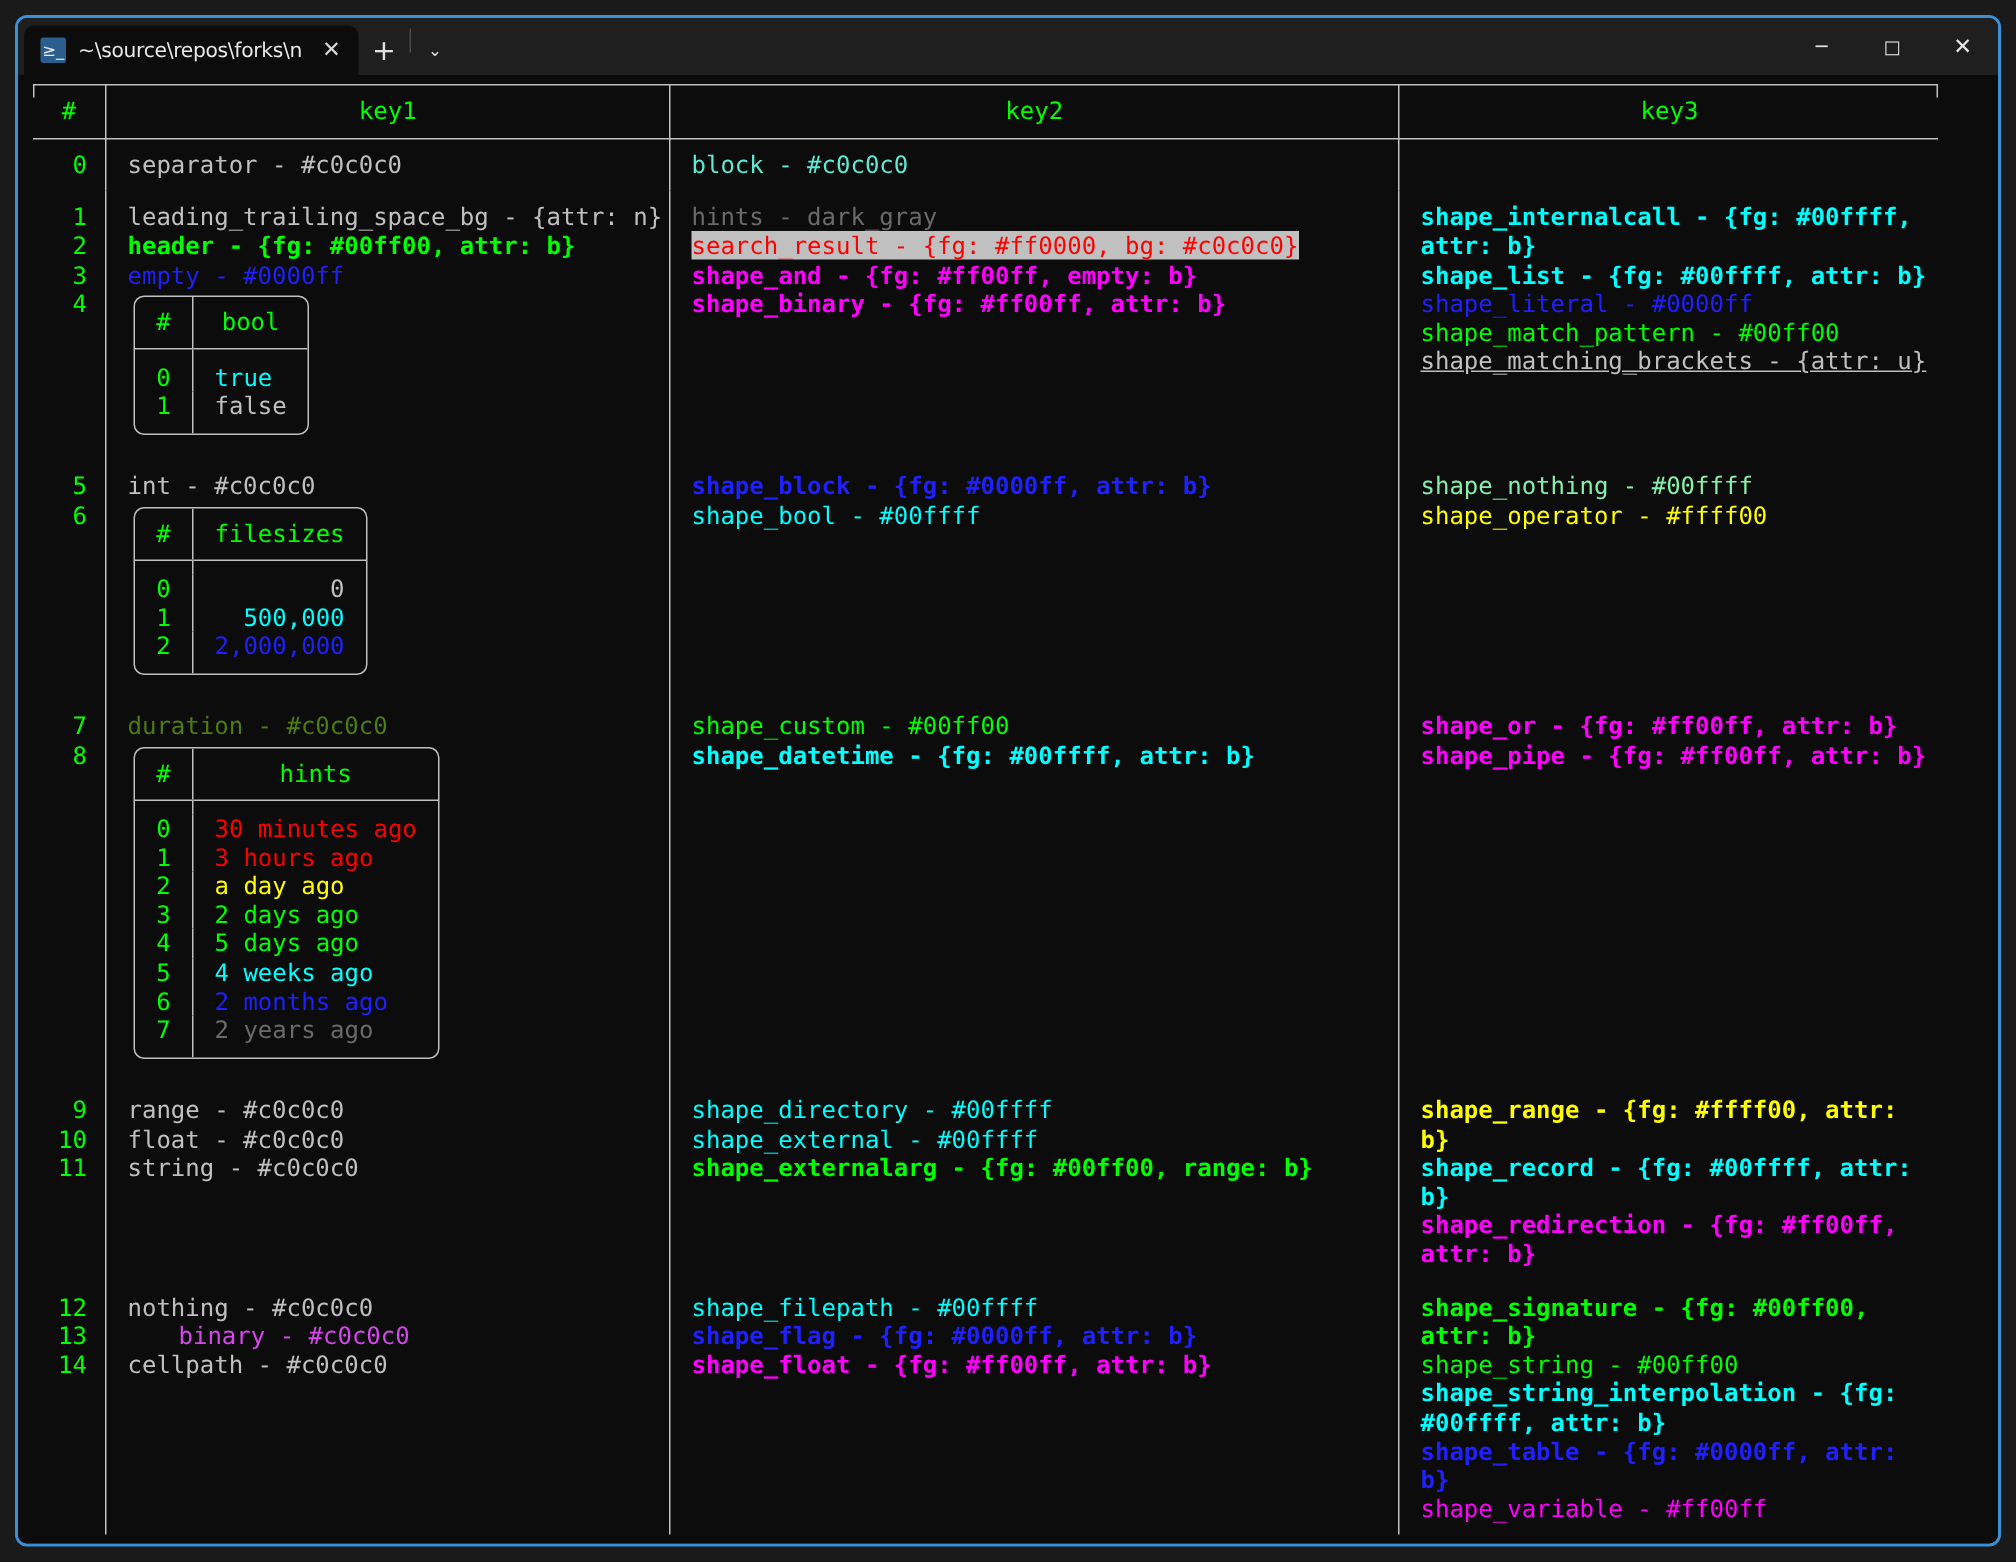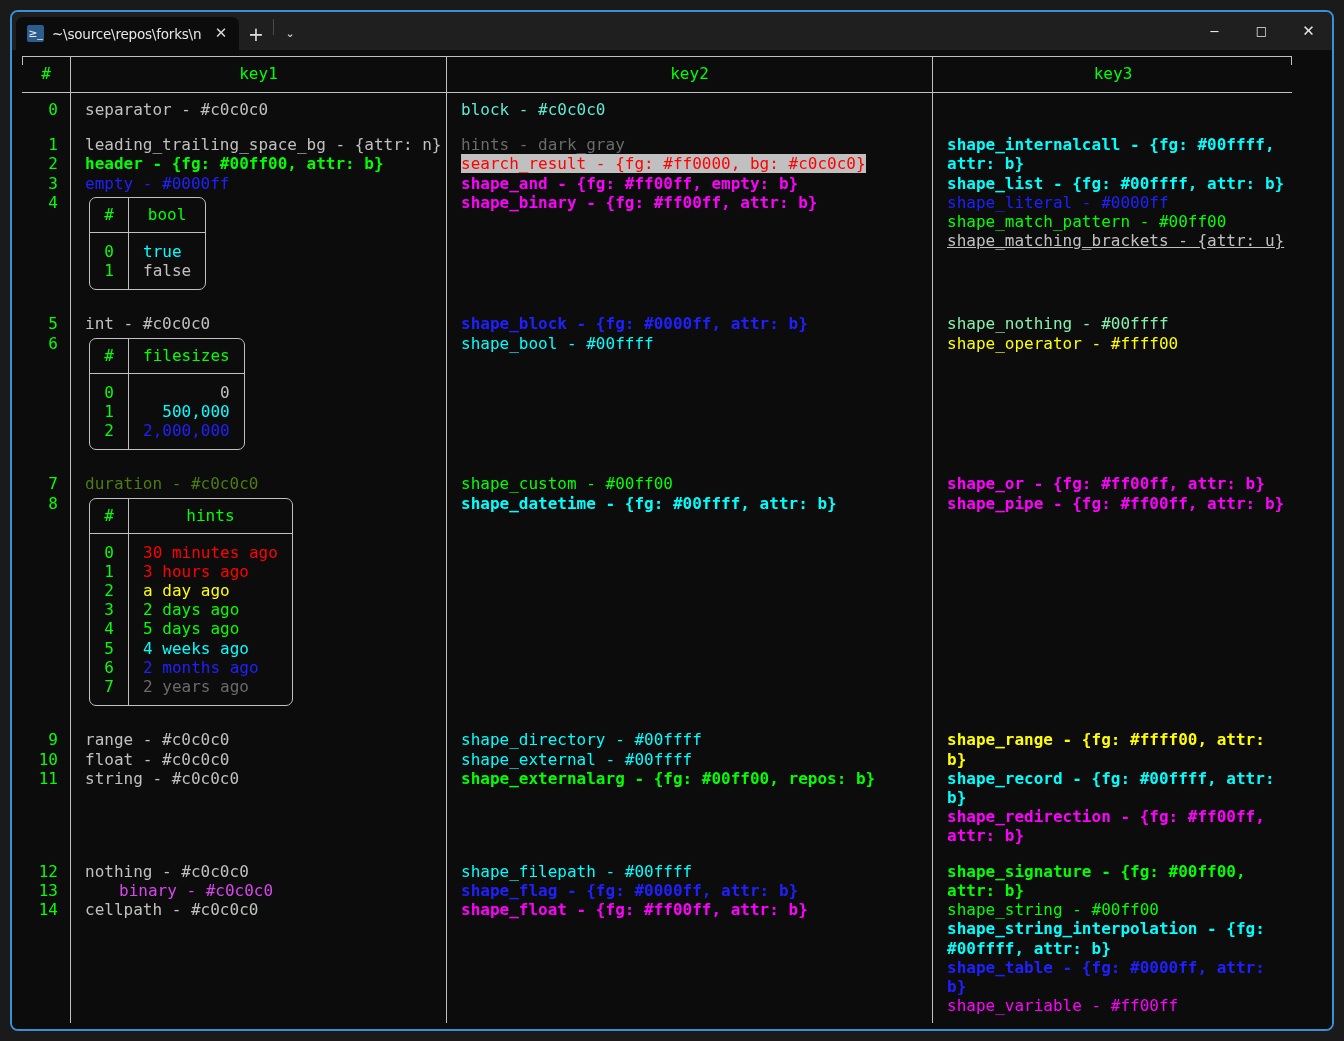--- a/index.html
+++ b/index.html
@@ -460,21 +460,21 @@
               <td class="vrule"></td>
               <td class="cellpad">
                 <div class="line"><span style="color: rgb(192, 192, 192);">range - #c0c0c0</span></div>
                 <div class="line"><span style="color: rgb(192, 192, 192);">float - #c0c0c0</span></div>
                 <div class="line"><span style="color: rgb(192, 192, 192);">string - #c0c0c0</span></div>
               </td>
               <td class="vrule"></td>
               <td class="cellpad">
                 <div class="line"><span style="color: rgb(0, 255, 255);">shape_directory - #00ffff</span></div>
                 <div class="line"><span style="color: rgb(0, 255, 255);">shape_external - #00ffff</span></div>
-                <div class="line"><span style="color: rgb(0, 255, 0); font-weight: bold;">shape_externalarg - {fg: #00ff00, repos: b}</span></div>
+                <div class="line"><span style="color: rgb(0, 255, 0); font-weight: bold;">shape_externalarg - {fg: #00ff00, range: b}</span></div>
               </td>
               <td class="vrule"></td>
               <td class="cellpad">
                 <div class="line"><span style="color: rgb(255, 255, 0); font-weight: bold;">shape_range - {fg: #ffff00, attr: b}</span></div>
                 <div class="line"><span style="color: rgb(0, 255, 255); font-weight: bold;">shape_record - {fg: #00ffff, attr: b}</span></div>
                 <div class="line"><span style="color: rgb(255, 0, 255); font-weight: bold;">shape_redirection - {fg: #ff00ff, attr: b}</span></div>
               </td>
             </tr>
             <tr>
               <td class="idxpad">

